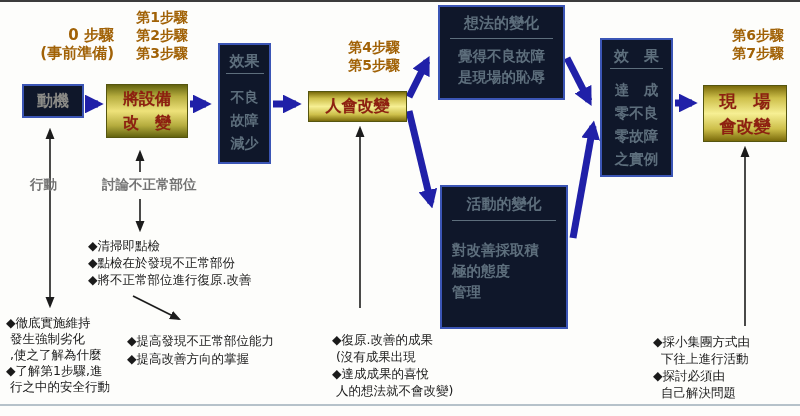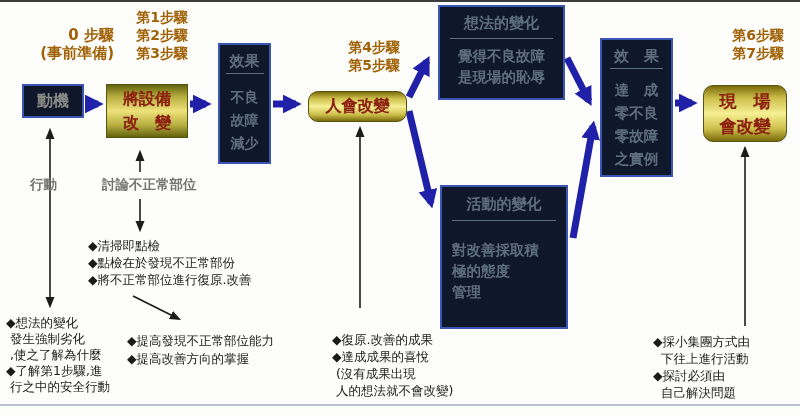--- a/index.html
+++ b/index.html
@@ -31,21 +31,21 @@
   .cyan-box .box-lines{white-space:pre;}
 
   
   .gold-box{
     box-sizing:border-box;border:1px solid #55550f;
     color:#8e1f10;font-weight:bold;text-align:center;
     display:flex;flex-direction:column;justify-content:center;
     text-shadow:0 0 1px rgba(80,20,0,.35);
   }
   .olive-grad{background:linear-gradient(180deg,#63630f 0%,#b5ac3e 22%,#eee27a 50%,#b5ac3e 78%,#63630f 100%);}
-  .gold-grad{background:linear-gradient(180deg,#7a6a0a 0%,#cdbf4a 22%,#f6ef93 50%,#cdbf4a 78%,#7a6a0a 100%);border-radius:10px;}
+  .gold-grad{background:linear-gradient(180deg,#7a6a0a 0%,#cdbf4a 22%,#f6ef93 50%,#cdbf4a 78%,#7a6a0a 100%);}
   .gold-box .box-lines{white-space:pre;}
 
   
   .brown-label{color:#737373;font-weight:bold;font-size:13.5px;white-space:pre;}
 
   
   .bullet-list{color:#1a1a1a;font-size:12.5px;line-height:17px;white-space:pre;font-weight:500;}
 
   svg.arrow-layer{position:absolute;left:0;top:0;pointer-events:none;}
 </style>
@@ -127,15 +127,15 @@
 
 <div class="abs gold-box gold-grad" style="left:703px;top:85px;width:84px;height:57px;font-size:17px;">
   <div class="box-lines" style="line-height:25px;"><div>現　場</div><div>會改變</div></div>
 </div>
 
 <div class="abs brown-label" style="left:30px;top:176px;">行動</div>
 <div class="abs brown-label" style="left:102px;top:176px;">討論不正常部位</div>
 
 <div class="abs bullet-list" style="left:88px;top:237px;"><div>◆清掃即點檢</div><div>◆點檢在於發現不正常部份</div><div>◆將不正常部位進行復原.改善</div></div>
 <div class="abs bullet-list" style="left:127px;top:332px;line-height:18px;"><div>◆提高發現不正常部位能力</div><div>◆提高改善方向的掌握</div></div>
-<div class="abs bullet-list" style="left:6px;top:315px;line-height:16px;"><div>◆想法的變化</div><div> 發生強制劣化</div><div> ,使之了解為什麼</div><div>◆了解第1步驟,進</div><div> 行之中的安全行動</div></div>
-<div class="abs bullet-list" style="left:332px;top:331px;"><div>◆復原.改善的成果</div><div>◆達成成果的喜悅</div><div> (沒有成果出現</div><div> 人的想法就不會改變)</div></div>
+<div class="abs bullet-list" style="left:6px;top:315px;line-height:16px;"><div>◆徹底實施維持</div><div> 發生強制劣化</div><div> ,使之了解為什麼</div><div>◆了解第1步驟,進</div><div> 行之中的安全行動</div></div>
+<div class="abs bullet-list" style="left:332px;top:331px;"><div>◆復原.改善的成果</div><div> (沒有成果出現</div><div>◆達成成果的喜悅</div><div> 人的想法就不會改變)</div></div>
 <div class="abs bullet-list" style="left:653px;top:333px;"><div>◆採小集團方式由</div><div>  下往上進行活動</div><div>◆探討必須由</div><div>  自己解決問題</div></div>
 
 </body></html>

